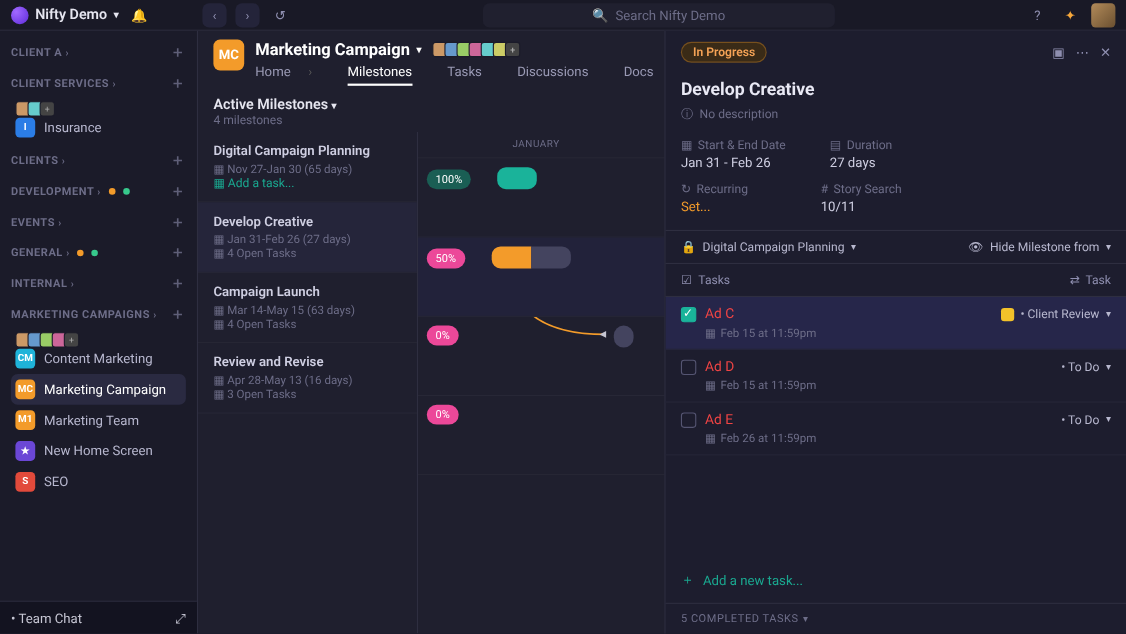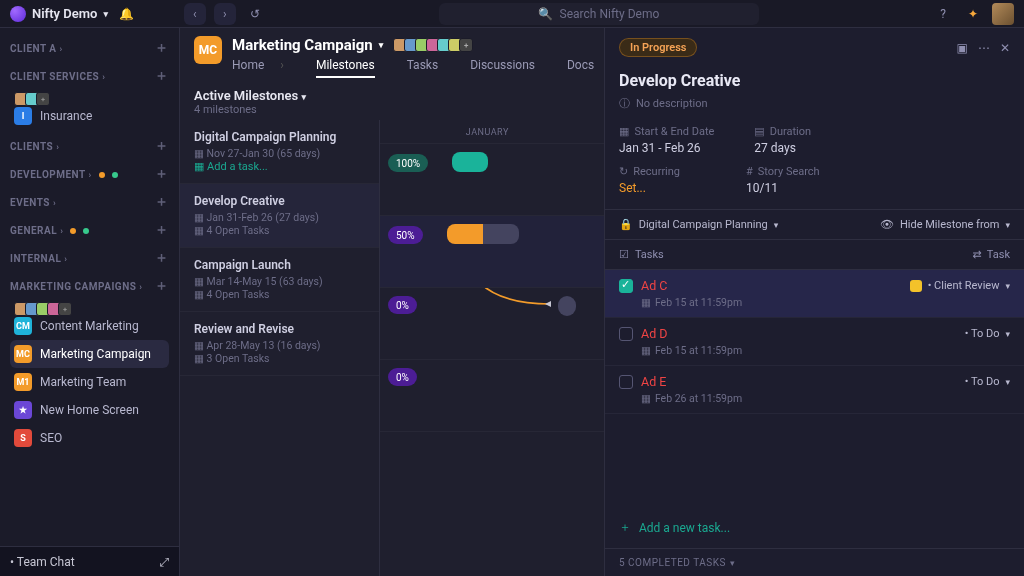--- a/index.html
+++ b/index.html
@@ -59,21 +59,21 @@
   .addlink{color:#1aa890;font-size:11px;cursor:pointer;}
 
   .grid{flex:1;position:relative;}
   .months{height:24px;display:flex;color:#6d6d88;font-size:9px;letter-spacing:.5px;border-bottom:1px solid #272736;}
   .months div{flex:1;display:flex;align-items:center;justify-content:center;}
   .rows{position:relative;}
   .row{height:72px;border-bottom:1px solid #272736;position:relative;}
   .row.sel{background:#22223a;}
   .bar{position:absolute;height:20px;border-radius:10px;top:8px;}
   .pctwrap{position:absolute;top:8px;display:flex;align-items:flex-end;gap:24px;margin-left:20px;}
-  .pct{height:18px;padding:0 8px;border-radius:10px;color:#fff;font-size:10px;display:flex;align-items:center;background:#4c1d95;}
+  .pct{height:18px;padding:0 8px;border-radius:10px;color:#fff;font-size:10px;display:flex;align-items:center;background:#ec4899;}
   .pillteal{background:#1ab39a;height:20px;width:36px;border-radius:8px;}
   .pillgrp{display:flex;align-items:center;position:relative;}
   .pillorange{background:#f39b2a;height:20px;width:36px;border-radius:8px 0 0 8px;}
   .pillgrey{background:#44445f;height:20px;width:36px;border-radius:0 8px 8px 0;}
 
   
   .panel{position:absolute;top:28px;right:0;bottom:0;width:420px;background:#1d1d2e;border-left:1px solid #2e2e40;display:flex;flex-direction:column;}
   .p-top{display:flex;align-items:center;justify-content:space-between;padding:10px 14px;}
   .chip{background:#3a2b17;color:#f5a356;border:1px solid #f39b2a55;padding:2px 10px;border-radius:12px;font-size:11px;font-weight:600;}
   .p-tools{display:flex;gap:10px;color:#8f8fb0;}

